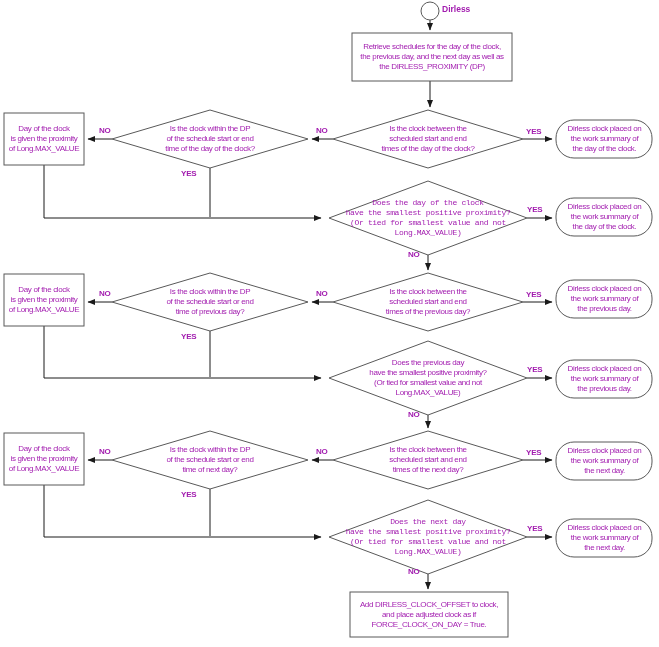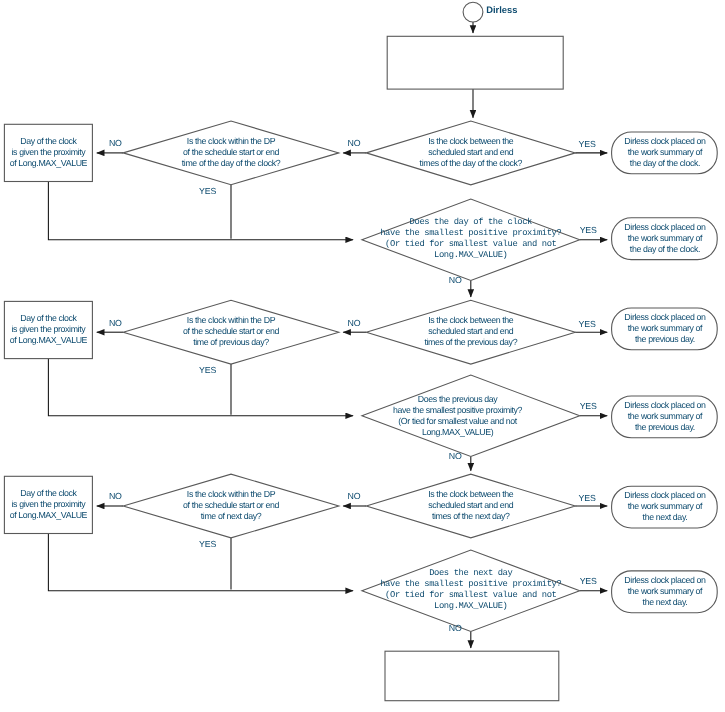--- a/index.html
+++ b/index.html
@@ -1,28 +1,28 @@
 <!DOCTYPE html>
 <html><head>
 <meta charset="utf-8">
 <style>
   html,body { margin:0; padding:0; background:#ffffff; }
   .canvas {
     position:relative; width:659px; height:647px;
-    font-family:"Liberation Sans", sans-serif; color:#0c4a6e;
+    font-family:"Liberation Sans", sans-serif; color:#a21caf;
     background:#ffffff; overflow:hidden;
   }
   svg.layer { position:absolute; left:0; top:0; display:block; }
   .txt {
     position:absolute; display:flex; align-items:center; justify-content:center;
     text-align:center; font-size:8px; letter-spacing:-0.35px; line-height:1.25;
     white-space:pre-line; pointer-events:none;
   }
   .lbl {
-    position:absolute; font-size:8px; font-weight:normal; letter-spacing:-0.2px;
+    position:absolute; font-size:8px; font-weight:bold; letter-spacing:-0.2px;
     pointer-events:none;
     text-align:right;
   }
   .start-lbl { position:absolute; font-size:8.5px; font-weight:bold; }
   .shape { fill:#ffffff; stroke:#595959; stroke-width:1; }
   .conn  { fill:none; stroke:#1a1a1a; stroke-width:1; }
 </style>
 </head>
 <body>
 
@@ -89,39 +89,42 @@
     <rect class="shape" x="556" y="280" width="96" height="38" rx="18"></rect>
     <rect class="shape" x="556" y="360" width="96" height="38" rx="18"></rect>
     <rect class="shape" x="556" y="442" width="96" height="38" rx="18"></rect>
     <rect class="shape" x="556" y="519" width="96" height="38" rx="18"></rect>
 
     <rect class="shape" x="350" y="592" width="158" height="45"></rect>
   </svg>
 
   <div class="start-lbl" style="left:442px; top:4px;">Dirless</div>
 
+  <div class="txt" style="left:352px; top:33px;  width:160px; height:48px;">Retrieve schedules for the day of the clock,
+the previous day, and the next day as well as
+the DIRLESS_PROXIMITY (DP)</div>
 
   <div class="txt" style="left:348px; top:111px; width:160px; height:56px;">Is the clock between the
 scheduled start and end
 times of the day of the clock?</div>
   <div class="txt" style="left:130px; top:111px; width:160px; height:56px;">Is the clock within the DP
 of the schedule start or end
 time of the day of the clock?</div>
   <div class="txt" style="left:338px; top:182px; width:180px; height:72px;font-family:Liberation Mono, monospace;">Does the day of the clock
 have the smallest positive proximity?
 (Or tied for smallest value and not
 Long.MAX_VALUE)</div>
 
   <div class="txt" style="left:348px; top:274px; width:160px; height:56px;">Is the clock between the
 scheduled start and end
 times of the previous day?</div>
   <div class="txt" style="left:130px; top:274px; width:160px; height:56px;">Is the clock within the DP
 of the schedule start or end
 time of previous day?</div>
-  <div class="txt" style="left:326px; top:342px; width:180px; height:72px;">Does the previous day
+  <div class="txt" style="left:338px; top:342px; width:180px; height:72px;">Does the previous day
 have the smallest positive proximity?
 (Or tied for smallest value and not
 Long.MAX_VALUE)</div>
 
   <div class="txt" style="left:348px; top:432px; width:160px; height:56px;">Is the clock between the
 scheduled start and end
 times of the next day?</div>
   <div class="txt" style="left:130px; top:432px; width:160px; height:56px;">Is the clock within the DP
 of the schedule start or end
 time of next day?</div>
@@ -152,20 +155,23 @@
   <div class="txt" style="left:558px; top:360px; width:93px; height:38px;">Dirless clock placed on
 the work summary of
 the previous day.</div>
   <div class="txt" style="left:558px; top:442px; width:93px; height:38px;">Dirless clock placed on
 the work summary of
 the next day.</div>
   <div class="txt" style="left:558px; top:519px; width:93px; height:38px;">Dirless clock placed on
 the work summary of
 the next day.</div>
 
+  <div class="txt" style="left:350px; top:592px; width:158px; height:45px;">Add DIRLESS_CLOCK_OFFSET to clock,
+and place adjusted clock as if
+FORCE_CLOCK_ON_DAY = True.</div>
 
   <div class="lbl" style="left:526px; top:127px;">YES</div>
   <div class="lbl" style="left:316px; top:126px;">NO</div>
   <div class="lbl" style="left:99px;  top:126px;">NO</div>
   <div class="lbl" style="left:181px; top:169px;">YES</div>
   <div class="lbl" style="left:527px; top:205px;">YES</div>
   <div class="lbl" style="left:408px; top:250px;">NO</div>
 
   <div class="lbl" style="left:526px; top:290px;">YES</div>
   <div class="lbl" style="left:316px; top:289px;">NO</div>

